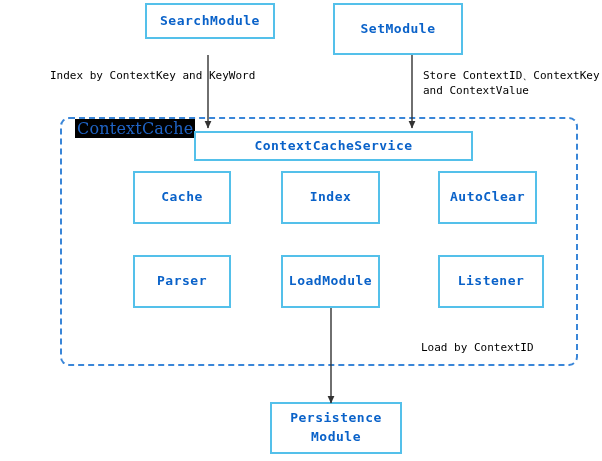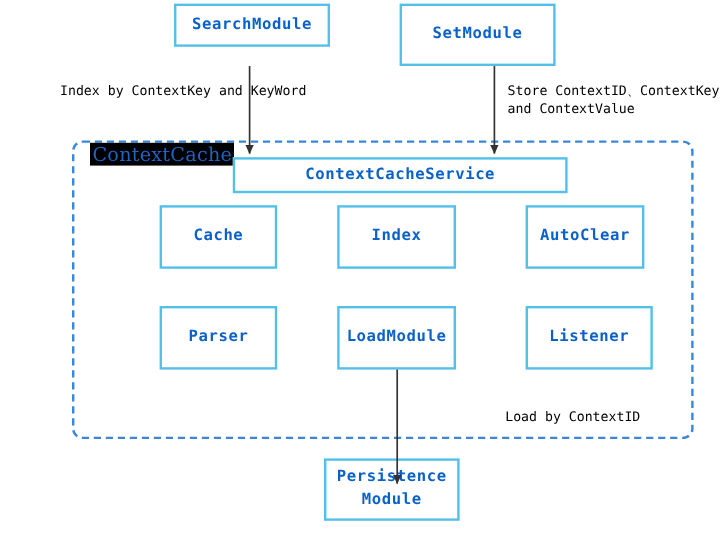--- a/index.html
+++ b/index.html
@@ -99,21 +99,21 @@
   <div class="node" style="left:133px; top:171px; width:98px; height:53px;">Cache</div>
 
   <div class="node" style="left:438px; top:171px; width:99px; height:53px;">AutoClear</div>
 
   <div class="node" style="left:133px; top:255px; width:98px; height:53px;">Parser</div>
 
   <div class="node" style="left:281px; top:255px; width:99px; height:53px;">LoadModule</div>
 
   <div class="node" style="left:438px; top:255px; width:106px; height:53px;">Listener</div>
 
-  <div class="node" style="left:270px; top:382px; width:113px; height:52px;">Persistence
+  <div class="node" style="left:270px; top:402px; width:132px; height:52px;">Persistence
 Module</div>
 
   <div class="edge-label" style="left:8px; top:69px;">Index by ContextKey and KeyWord</div>
 
   <div class="edge-label center" style="left:381px; top:69px;">Store ContextID、ContextKey
 and ContextValue</div>
 
   <div class="edge-label" style="left:379px; top:341px;">Load by ContextID</div>
 
   <svg id="arrows" viewBox="0 0 602 461" xmlns="http://www.w3.org/2000/svg">

